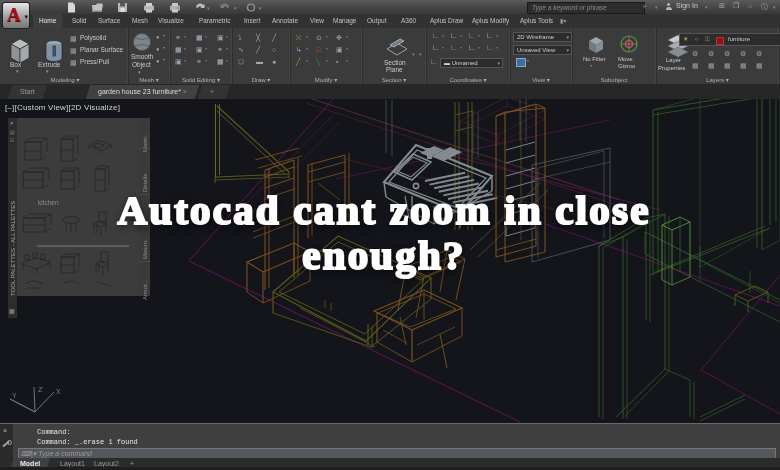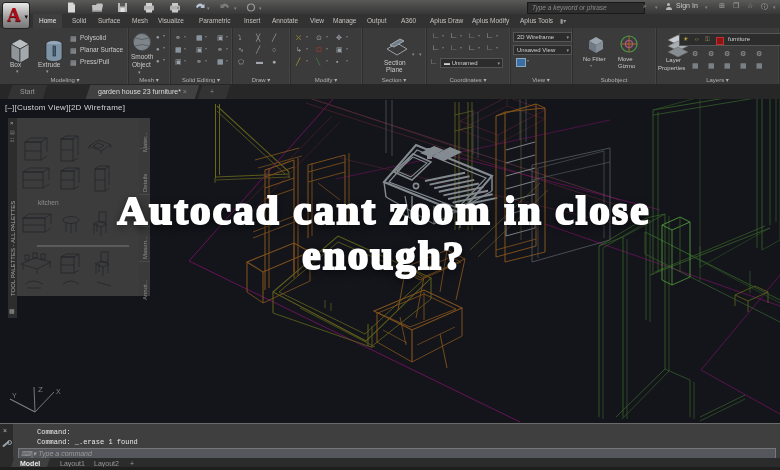--- a/index.html
+++ b/index.html
@@ -306,21 +306,21 @@
 <div class="ic" style="left:756px;top:34px;color:#959ba1;font-size:7px;">▦</div>
 </div>
 
   <div class="abs" id="doctabs">
     <div class="dtab" style="left:10px;"><span>Start</span></div>
     <div class="dtab active" style="left:88px;"><span>garden house 23 furniture* <i style="font-style:normal;color:#888;">×</i></span></div>
     <div class="dtab" style="left:200px;width:8px;"><span style="color:#888;">+</span></div>
   </div>
 
   <div class="abs" id="canvas">
-    <div class="abs" id="viewlabel">[–][Custom View][2D Wireframe]</div>
+    <div class="abs" id="viewlabel">[–][Custom View][2D Visualize]</div>
     <svg id="cad" class="abs" width="780" height="324" viewBox="0 0 780 324" style="left:0;top:0;">
         <g opacity="0.62">
 <line x1="215.5" y1="5" x2="215.5" y2="79" stroke="#b5b51e" stroke-width="0.86" opacity="1.0"></line>
 <line x1="219.5" y1="5" x2="219.5" y2="76" stroke="#b5b51e" stroke-width="0.78" opacity="1.0"></line>
 <line x1="217" y1="7" x2="289" y2="73" stroke="#8f8f1a" stroke-width="1.03" opacity="1.0"></line>
 <line x1="217" y1="12" x2="285" y2="75" stroke="#8f8f1a" stroke-width="0.84" opacity="1.0"></line>
 <line x1="216" y1="78" x2="289" y2="75" stroke="#8f8f1a" stroke-width="0.94" opacity="1.0"></line>
 <line x1="215" y1="81" x2="290" y2="78" stroke="#8f8f1a" stroke-width="0.74" opacity="1.0"></line>
 <line x1="215" y1="79" x2="215" y2="84" stroke="#8f8f1a" stroke-width="0.84" opacity="1.0"></line>
 <line x1="289" y1="73" x2="289" y2="79" stroke="#8f8f1a" stroke-width="0.84" opacity="1.0"></line>

